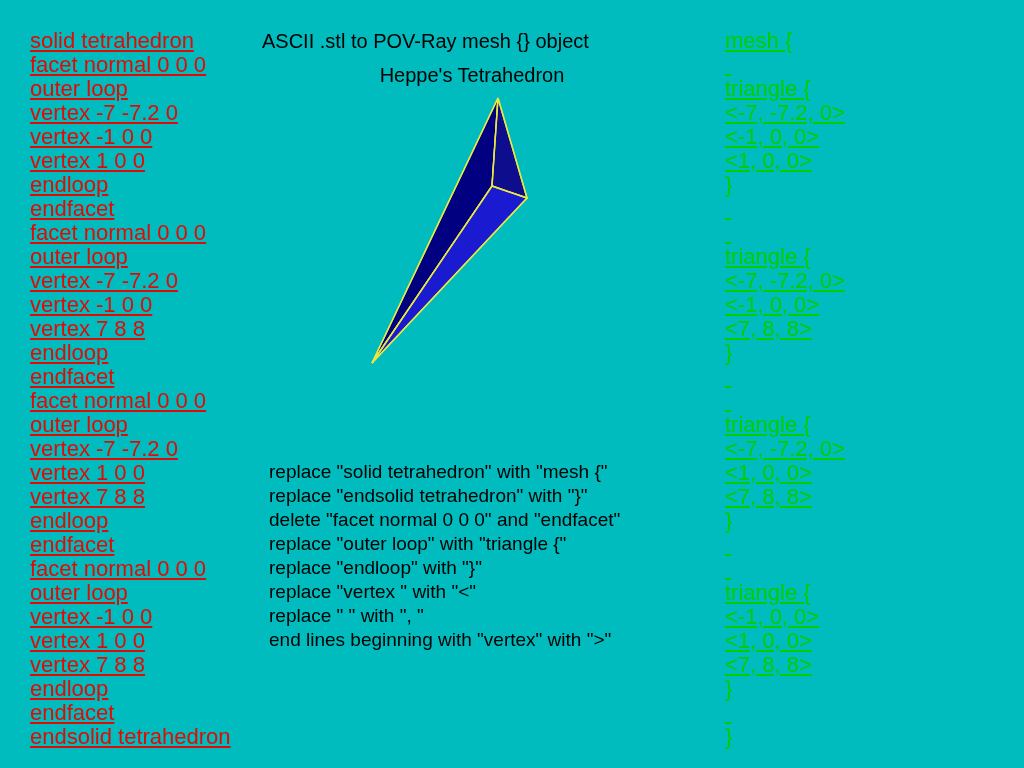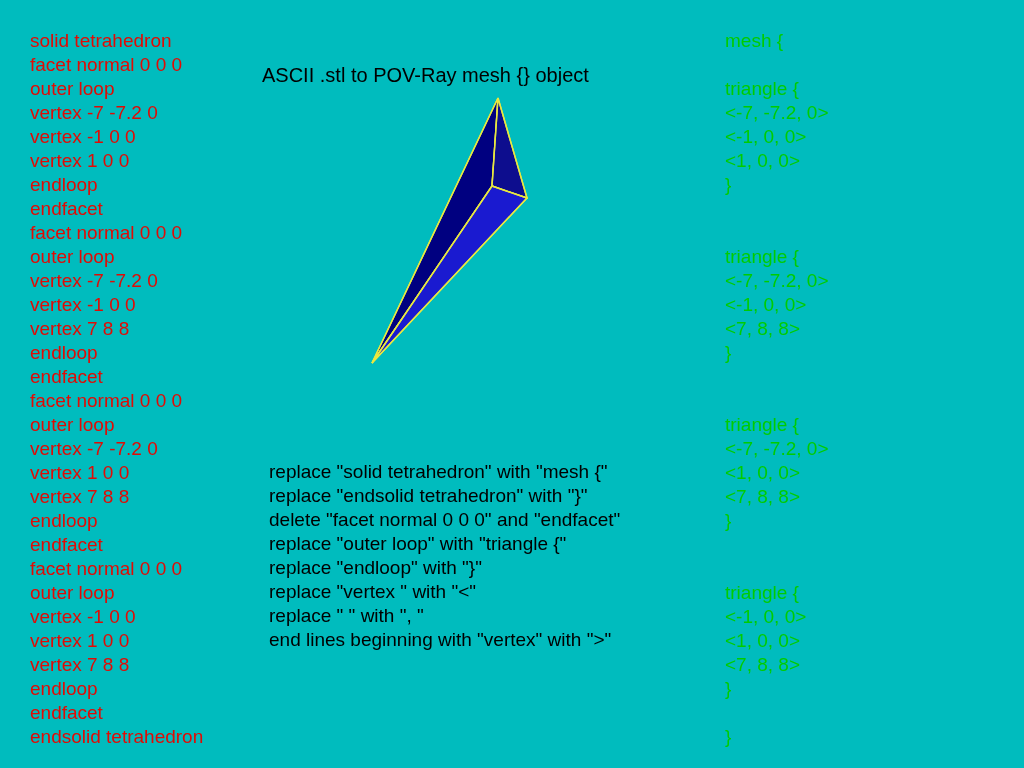--- a/index.html
+++ b/index.html
@@ -17,24 +17,25 @@
   }
   #stage {
     position: relative;
     width: 1024px;
     height: 768px;
   }
 
   
   .code-col {
     position: absolute;
-    font-size: 19px;
+    font-size: 22px;
     line-height: 24px;
     white-space: pre;
     letter-spacing: 0px;
+    text-decoration: underline;
   }
   .code-col .code-line {
     height: 24px;
     white-space: pre;
   }
   .code-line.blank {
     color: transparent;
   }
 
   
@@ -52,21 +53,20 @@
   }
 
   
   .title-block {
     position: absolute;
     left: 262px;
     top: 28px;
     width: 420px;
     text-align: center;
     color: #000000;
-    margin-top: 34px;
   }
   #title-main {
     font-size: 20px;
     line-height: 26px;
     text-align: left;
   }
   #title-sub {
     font-size: 20px;
     line-height: 26px;
     margin-top: 8px;
@@ -98,20 +98,21 @@
     pointer-events: none;
   }
 </style>
 </head>
 <body style="background: rgb(0, 188, 190);">
 
 <div id="stage">
 
   <div class="title-block">
     <div id="title-main">ASCII .stl to POV-Ray mesh {} object</div>
+    <div id="title-sub">Heppe's Tetrahedron</div>
   </div>
 
   <svg id="render" viewBox="0 0 1024 768" xmlns="http://www.w3.org/2000/svg">
 
     <polygon points="498,98 492,186 372,363" fill="#000080" stroke="#e8e840" stroke-width="1.4"></polygon>
 
     <polygon points="498,98 527,198 492,186" fill="#0d0d8e" stroke="#e8e840" stroke-width="1.4"></polygon>
 
     <polygon points="492,186 527,198 372,363" fill="#1a1ad0" stroke="#e8e840" stroke-width="1.4"></polygon>
 

